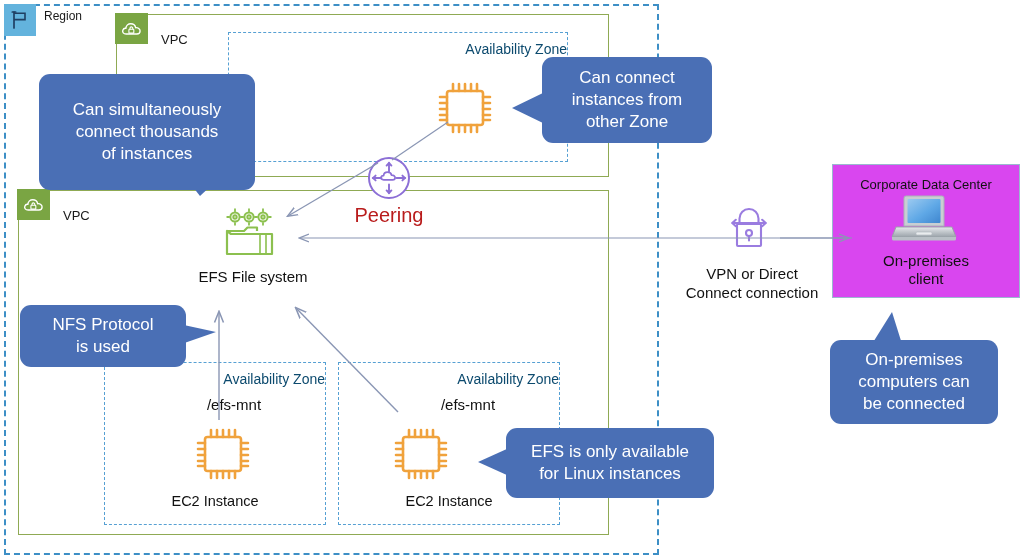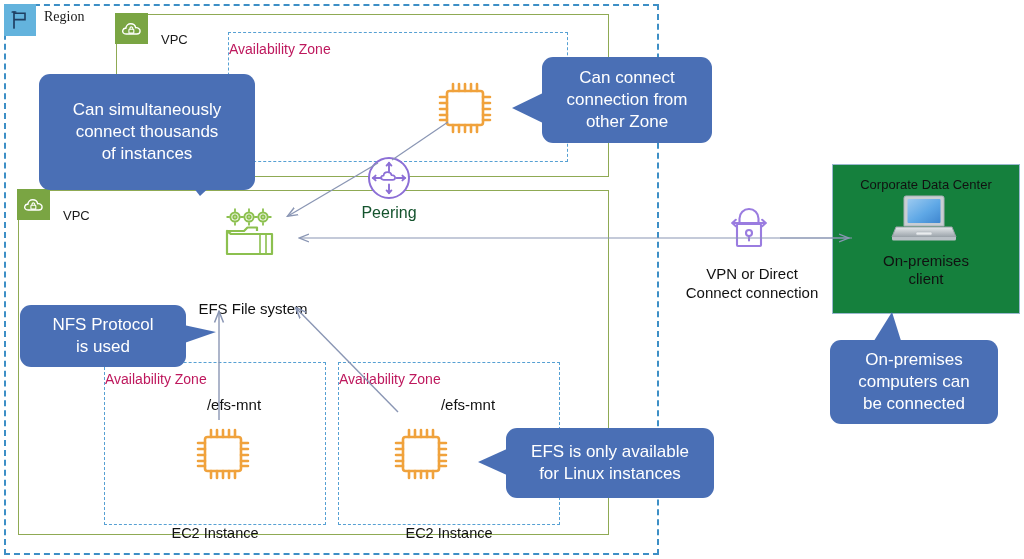--- a/index.html
+++ b/index.html
@@ -18,21 +18,21 @@
     border: 2px dashed #3d8fc6;
   }
   .region-badge {
     position: absolute; left: 4px; top: 4px;
     width: 32px; height: 32px;
     background: #63b3dd;
     display: flex; align-items: center; justify-content: center;
   }
   .region-label {
     position: absolute; left: 44px; top: 9px;
-    font-size: 14px; color: #1a1a1a; font-family: Liberation Serif, serif;
+    font-size: 12px; color: #1a1a1a;
   }
 
   .vpc-frame {
     position: absolute;
     border: 1.6px solid #8faa54;
     background: transparent;
   }
   .vpc-top { left: 116px; top: 14px; width: 493px; height: 163px; }
   .vpc-bottom { left: 18px; top: 190px; width: 591px; height: 345px; }
 
@@ -49,49 +49,49 @@
 
   .az-frame {
     position: absolute;
     border: 1.6px dashed #56a0d3;
   }
   .az-top { left: 228px; top: 32px; width: 340px; height: 130px; }
   .az-bl  { left: 104px; top: 362px; width: 222px; height: 163px; }
   .az-br  { left: 338px; top: 362px; width: 222px; height: 163px; }
   .az-title {
     position: absolute; left: 0; right: 0; top: 8px;
-    text-align: left; font-size: 14px; color: #be185d;
+    text-align: right; font-size: 14px; color: #0c4a6e;
   }
 
   .dc-frame {
     position: absolute; left: 832px; top: 164px;
-    width: 188px; height: 150px;
+    width: 188px; height: 134px;
     border: 1.3px solid #9ab8cf;
-    background: #15803d;
+    background: #d946ef;
   }
   .dc-title { position:absolute; left:0; right:0; top:12px; text-align:center; font-size:13px; color:#111; }
 
   
   .node { position: absolute; text-align: center; }
-  .node-caption { font-size: 14.5px; color: #111; line-height: 1.15; white-space: nowrap; margin-top: 32px; }
+  .node-caption { font-size: 14.5px; color: #111; line-height: 1.15; white-space: nowrap; }
 
   .ec2-top   { left: 434px; top: 78px; width: 62px; }
   .ec2-bl    { left: 192px; top: 424px; width: 62px; }
   .ec2-br    { left: 390px; top: 424px; width: 62px; }
   .ec2-cap-bl{ position:absolute; left: 104px; top: 493px; width: 222px; text-align:center; }
   .ec2-cap-br{ position:absolute; left: 338px; top: 493px; width: 222px; text-align:center; }
 
   .mnt-bl { position:absolute; left:104px; top:396px; width:260px; text-align:center; font-size:15px; color:#111; }
   .mnt-br { position:absolute; left:338px; top:396px; width:260px; text-align:center; font-size:15px; color:#111; }
 
   .efs-node { left: 222px; top: 208px; width: 62px; }
   .efs-cap  { position:absolute; left:172px; top:268px; width:162px; text-align:center; font-size:15px; color:#111; }
 
   .peering-node { left: 366px; top: 155px; width: 46px; }
-  .peering-cap  { position:absolute; left: 330px; top: 204px; width: 118px; text-align:center; font-size:16px; color:#14532d; }
+  .peering-cap  { position:absolute; left: 330px; top: 204px; width: 118px; text-align:center; font-size:20px; color:#b91c1c; }
 
   .vpn-node { left: 726px; top: 206px; width: 46px; }
   .vpn-cap  { position:absolute; left: 666px; top: 265px; width: 172px; text-align:center; font-size:15px; color:#111; line-height:1.25; }
 
   .laptop-node { left: 888px; top: 192px; width: 72px; }
   .onprem-cap  { position:absolute; left:862px; top:252px; width:128px; text-align:center; font-size:15px; color:#111; line-height:1.2; }
 
   
   .callout {
     position: absolute;
@@ -321,21 +321,21 @@
     <div>
       <div>Can simultaneously</div>
       <div>connect thousands</div>
       <div>of instances</div>
     </div>
   </div>
 
   <div class="callout co-othervpc">
     <div>
       <div>Can connect</div>
-      <div>connection from</div>
+      <div>instances from</div>
       <div>other Zone</div>
     </div>
   </div>
 
   <div class="callout co-nfs">
     <div>
       <div>NFS Protocol</div>
       <div>is used</div>
     </div>
   </div>

